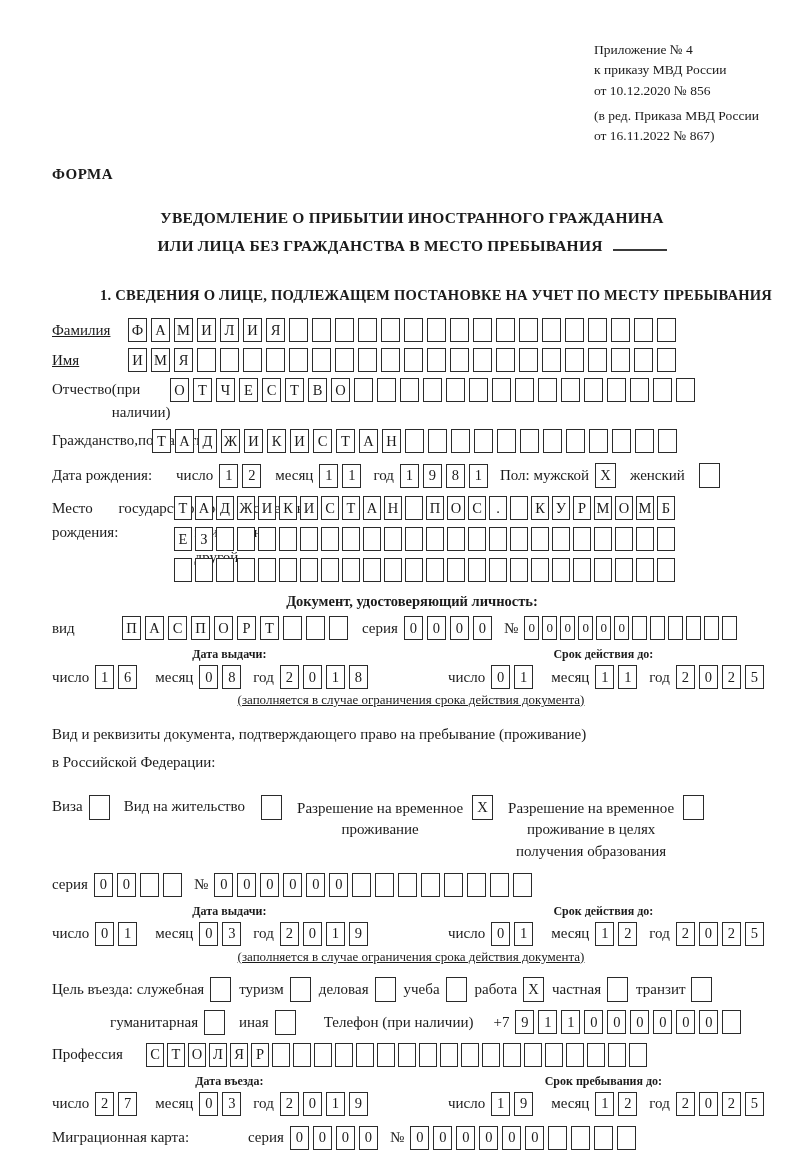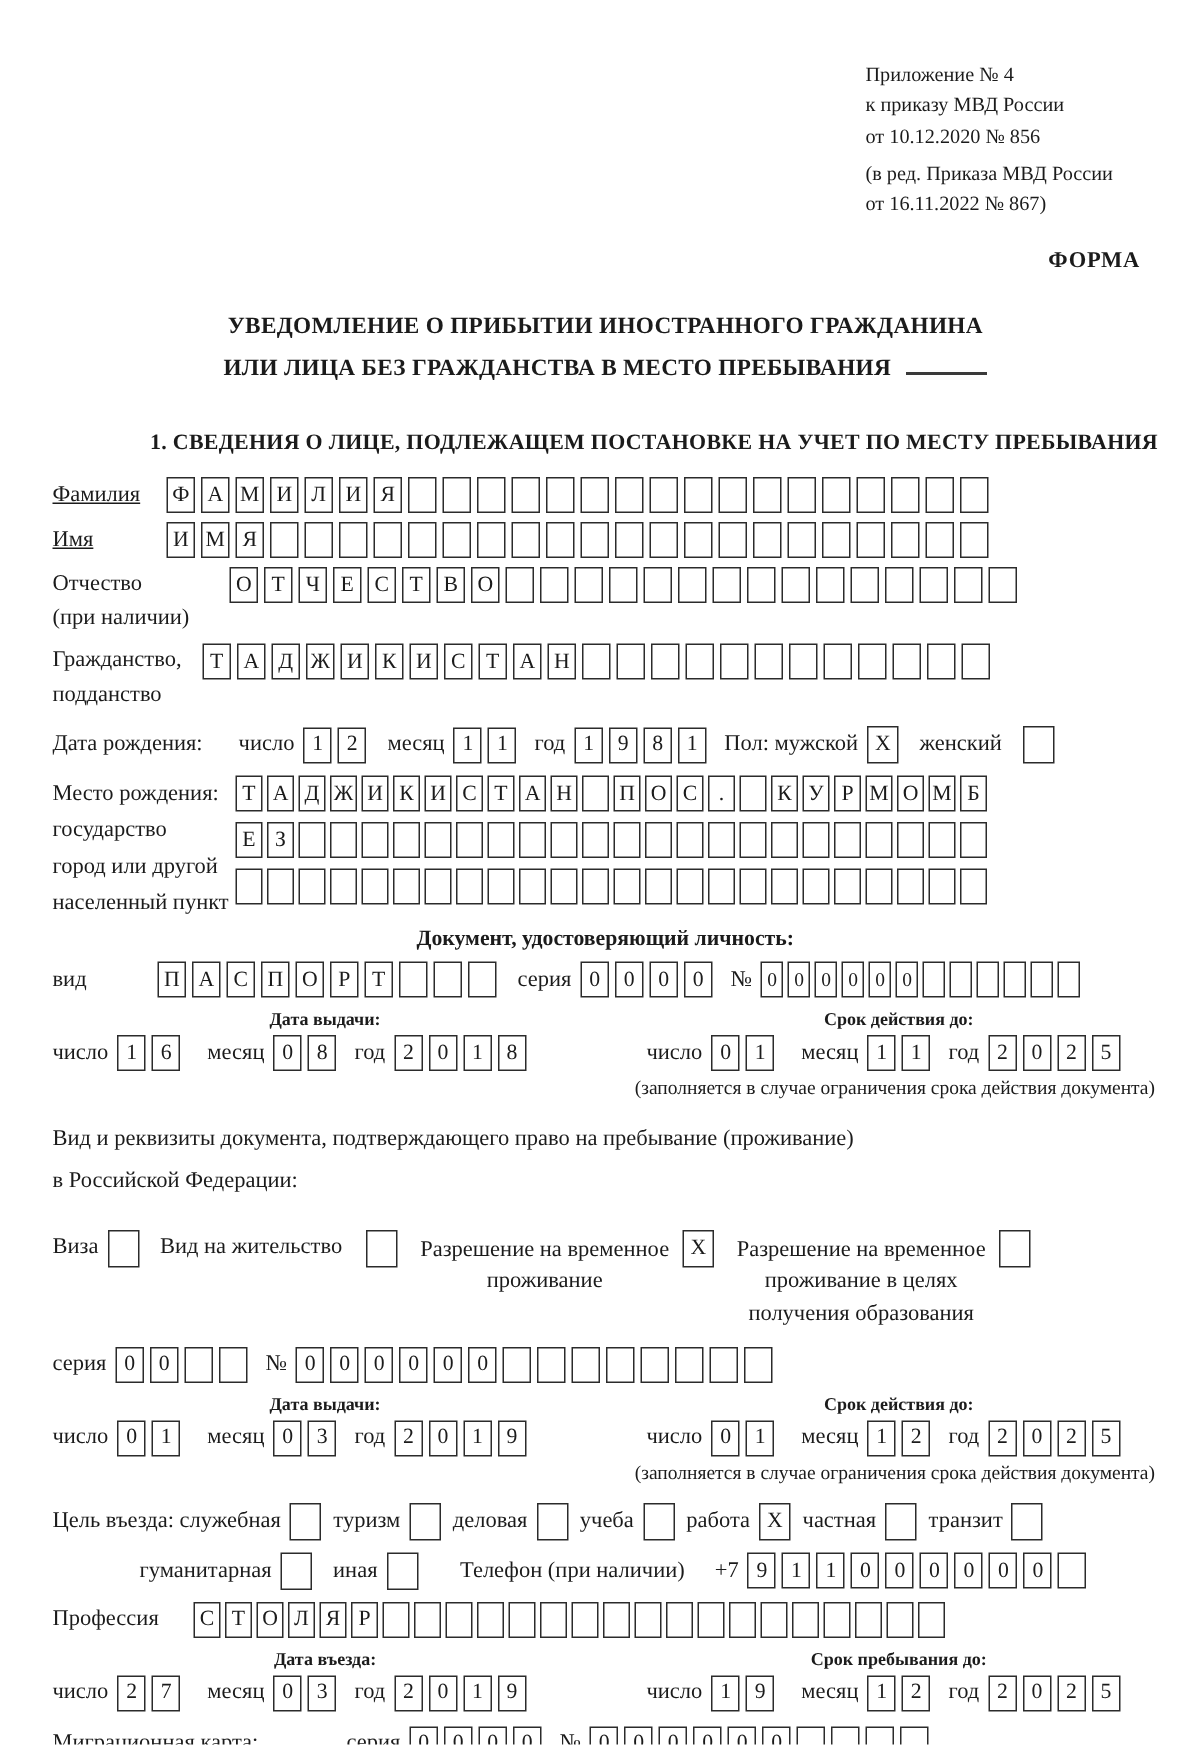--- a/index.html
+++ b/index.html
@@ -2,39 +2,39 @@
 <html><head>
 <meta charset="utf-8">
 <style>
   * { box-sizing: border-box; margin: 0; padding: 0; }
   html, body { background: #ffffff; }
   body {
     width: 800px; height: 1163px;
     font-family: "Liberation Serif", "DejaVu Serif", serif;
     color: #1b1b1b;
   }
-  .page { width: 800px; height: 1163px; padding: 40px 28px 0 35px; overflow: hidden; position: relative; }
+  .page { width: 800px; height: 1163px; padding: 40px 28px 0 52px; overflow: hidden; position: relative; }
 
   
   .appendix { margin-left: 542px; font-size: 13.5px; line-height: 1.5; }
   .appendix .amended { margin-top: 5px; }
-  .forma { text-align: right; padding-right: 12px; margin-top: 20px; font-weight: bold; font-size: 15px; letter-spacing: .5px; }
+  .forma { padding-right: 12px; margin-top: 20px; font-weight: bold; font-size: 15px; letter-spacing: .5px; }
 
   
   .title { text-align: center; font-weight: bold; font-size: 15.5px; margin-top: 21px; line-height: 1.8; letter-spacing: .2px; }
   .blank-line { display: inline-block; width: 54px; border-bottom: 2px solid #3a3a3a; margin-left: 10px; vertical-align: baseline; }
 
   .sec1 { font-weight: bold; font-size: 14.6px; text-align: right; margin-top: 27px; letter-spacing: .2px; }
 
   
   .row { display: flex; align-items: center; margin-top: 6px; font-size: 15px; flex-wrap: nowrap; }
   .row.top { align-items: flex-start; }
   .lbl { flex: none; }
   .w76 { width: 76px; text-decoration: underline; }
-  .lblcol { display: flex; flex-direction: column; flex: none; line-height: 1.5; }
+  .lblcol { display: flex; flex-direction: row; flex: none; line-height: 1.5; }
   .boxcol { display: flex; flex-direction: column; }
   .boxcol .boxes { margin-bottom: 7px; }
 
   .boxes { display: inline-flex; flex: none; }
   .box {
     width: 19px; height: 24px; flex: none;
     border: 1.5px solid #2b2b2b; margin-right: 4px;
     display: inline-flex; align-items: center; justify-content: center;
     font-size: 14.5px; background: #fff;
   }
@@ -48,21 +48,21 @@
   .center-bold { text-align: center; font-weight: bold; font-size: 14.5px; margin-top: 10px; }
 
   
   .dheads { display: flex; font-size: 12px; margin-top: 7px; font-weight: bold; }
   .dheads .dh1 { width: 368px; text-align: center; }
   .dheads .dh2 { width: 350px; text-align: center; margin-left: 28px; }
   .dates { display: flex; align-items: center; font-size: 15px; margin-top: 3px; }
   .dates .half { display: flex; align-items: center; flex: none; }
   .dates .half.left { width: 368px; }
   .dates .half.right { margin-left: 28px; }
-  .note { font-size: 13px; text-align: right; margin-top: 3px; padding-right: 2px; }
+  .note { font-size: 13px; text-align: center; margin-top: 3px; padding-right: 2px; text-decoration: underline; }
 
   .para { font-size: 15px; margin-top: 13px; line-height: 1.85; }
 
   .optlbl { display: flex; flex-direction: column; text-align: center; line-height: 1.45; flex: none; }
   .opt-w { width: 168px; }
 </style>
 </head>
 <body>
 
 <div class="page">

